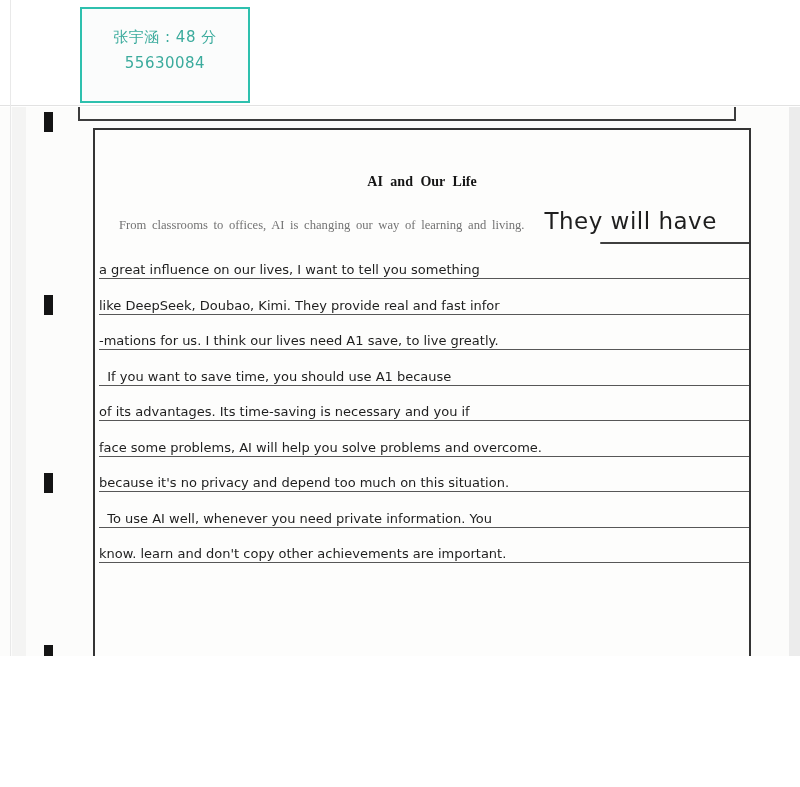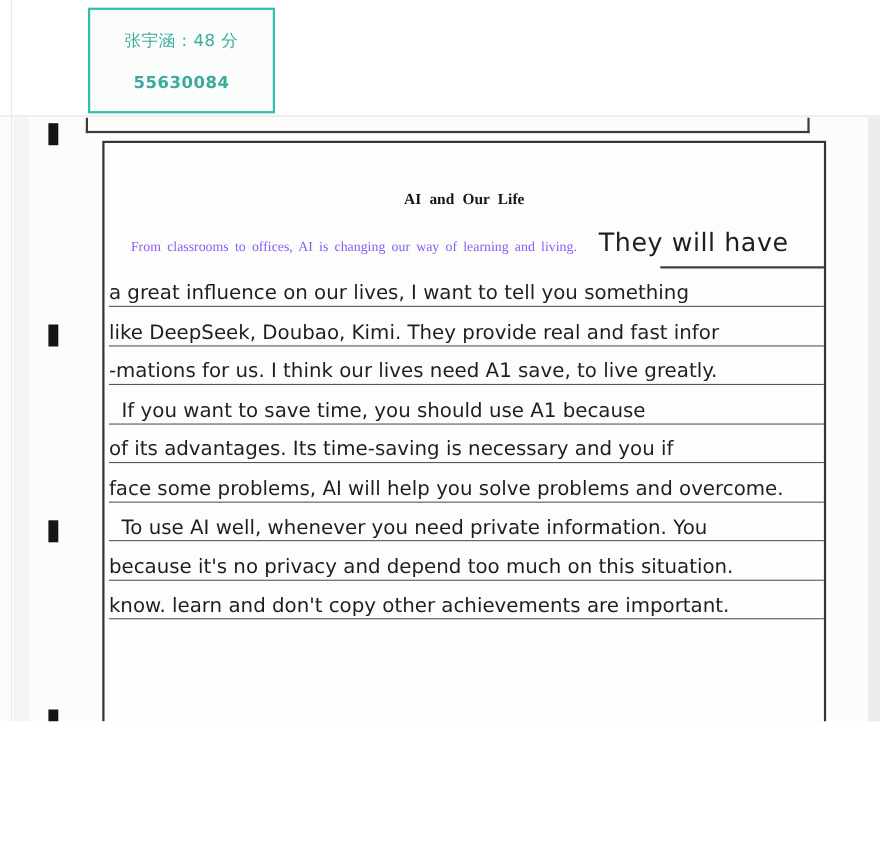--- a/index.html
+++ b/index.html
@@ -20,21 +20,21 @@
     position: absolute; left: 0; top: 0; width: 800px; height: 106px;
     background: #ffffff; border-bottom: 1px solid #e2e2e2;
   }
   .score-box {
     position: absolute; left: 80px; top: 7px; width: 170px; height: 96px;
     border: 2px solid #2ec0ae; background: #fbfcfc;
     text-align: center; color: #3bab9d;
     font-size: 15px; letter-spacing: 0.5px;
   }
   .score-box .score-line { margin-top: 19px; }
-  .score-box .id-line    { margin-top: 19px; font-weight: bold; }
+  .score-box .id-line    { margin-top: 7px; }
 
   
   .scan-area {
     position: absolute; left: 0; top: 107px; width: 800px; height: 680px;
     background: #fcfcfb;
   }
   .page-strip-left  { position: absolute; left: 12px;  top: 0; width: 14px; height: 680px; background: #f4f4f3; }
   .page-strip-right { position: absolute; left: 789px; top: 0; width: 11px; height: 680px; background: #ececec; }
 
   .tmark { position: absolute; left: 44px; width: 9px; height: 20px; background: #141414; }
@@ -56,36 +56,36 @@
     position: absolute; top: 44px; left: 0; width: 100%;
     text-align: center; font-family: "Liberation Serif", serif;
     font-weight: bold; font-size: 14px; color: #151515; word-spacing: 4px;
   }
   .first-row {
     position: absolute; top: 78px; left: 4px; right: 0; height: 36px;
     display: flex; align-items: baseline; white-space: nowrap;
   }
   .printed-prompt {
     padding-left: 20px;
-    font-family: "Liberation Serif", serif; font-size: 12.6px; color: #8b5cf6;
+    font-family: "Liberation Serif", serif; font-size: 12.6px; color: #737373;
     word-spacing: 2.5px;
   }
   .hw { font-family: "DejaVu Sans", sans-serif; color: #1e1e1e; }
   .hw-first { font-size: 23px; margin-left: 20px; letter-spacing: 0.5px; }
   .first-underline {
     position: absolute; top: 112px; left: 505px; width: 151px; height: 2px;
     background: #3f3f3f; border-radius: 1px;
   }
   .hw-rows {
     position: absolute; top: 113.5px; left: 4px; right: 0;
   }
   .hw-row {
     height: 35.5px; border-bottom: 1.4px solid #575757;
     display: flex; align-items: flex-end; padding-bottom: 1px;
-    font-size: 18px; white-space: pre; color: #1e1e1e; letter-spacing: 0px;
+    font-size: 13px; white-space: pre; color: #1e1e1e; letter-spacing: 0px;
     overflow: visible;
   }
 
   
   .reg-fill { position: absolute; background: #0e0e0e; }
   .reg-bl { left: 45px;  top: 663px; width: 22px; height: 12px; }
   .reg-bm { left: 307px; top: 658px; width: 27px; height: 18px; border-radius: 3px; }
   .reg-br { left: 752px; top: 663px; width: 26px; height: 12px; }
   .reg-open {
     position: absolute; width: 23px; height: 18px;
@@ -133,22 +133,22 @@
       </div>
       <div class="first-underline"></div>
 
       <div class="hw-rows">
         <div class="hw-row">a great influence on our lives, I want to tell you something</div>
         <div class="hw-row">like DeepSeek, Doubao, Kimi. They provide real and fast infor</div>
         <div class="hw-row">-mations for us. I think our lives need A1 save, to live greatly.</div>
         <div class="hw-row">  If you want to save time, you should use A1 because</div>
         <div class="hw-row">of its advantages. Its time-saving is necessary and you if</div>
         <div class="hw-row">face some problems, AI will help you solve problems and overcome.</div>
+        <div class="hw-row">because it's no privacy and depend too much on this situation.</div>
         <div class="hw-row">  To use AI well, whenever you need private information. You</div>
-        <div class="hw-row">because it's no privacy and depend too much on this situation.</div>
         <div class="hw-row">know. learn and don't copy other achievements are important.</div>
       </div>
     </div>
 
     <div class="reg-fill reg-bl"></div>
     <div class="reg-open reg-o1">
       <svg viewBox="0 0 100 100" preserveAspectRatio="none">
           <line x1="2" y1="2" x2="98" y2="98" stroke="#0e0e0e" stroke-width="16"></line>
         </svg>
     </div>

